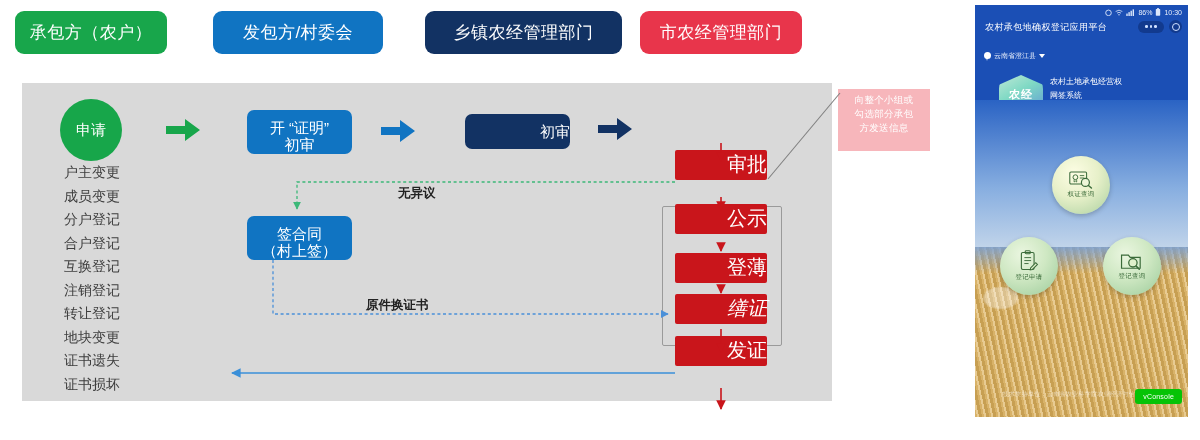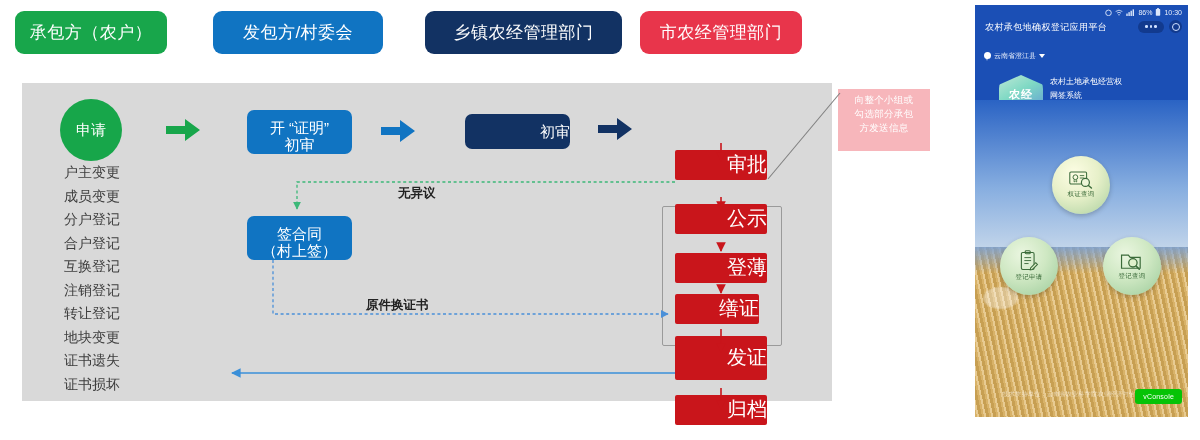--- a/index.html
+++ b/index.html
@@ -198,28 +198,25 @@
 
     <div class="box red" style="left:675px;top:112px;width:92px;height:30px;background:#c9151b;">
       <span>审批</span>
     </div>
     <div class="box red" style="left:675px;top:166px;width:92px;height:30px;background:#c9151b;">
       <span>公示</span>
     </div>
     <div class="box red" style="left:675px;top:215px;width:92px;height:30px;background:#c9151b;">
       <span>登薄</span>
     </div>
-    <div class="box red" style="left:675px;top:256px;width:84px;height:30px;background:#c9151b;">
+    <div class="box red" style="left:675px;top:256px;width:92px;height:30px;background:#c9151b;font-style:italic;">
       <span>缮证</span>
     </div>
-    <div class="box red" style="left:675px;top:298px;width:92px;height:44px;background:#c9151b;">
+    <div class="box red" style="left:675px;top:298px;width:92px;height:30px;background:#c9151b;">
       <span>发证</span>
-    </div>
-    <div class="box red" style="left:675px;top:357px;width:92px;height:30px;background:#c9151b;">
-      <span>归档</span>
     </div>
 
     <svg class="barrow" style="left:166px;top:118px;" viewBox="0 0 34 22">
       <polygon points="0,7 19,7 19,0 34,11 19,22 19,15 0,15" fill="#18a64b"></polygon>
     </svg>
     <svg class="barrow" style="left:381px;top:119px;" viewBox="0 0 34 22">
       <polygon points="0,7 19,7 19,0 34,11 19,22 19,15 0,15" fill="#1074c2"></polygon>
     </svg>
     <svg class="barrow" style="left:598px;top:117px;" viewBox="0 0 34 22">
       <polygon points="0,7 19,7 19,0 34,11 19,22 19,15 0,15" fill="#123263"></polygon>

